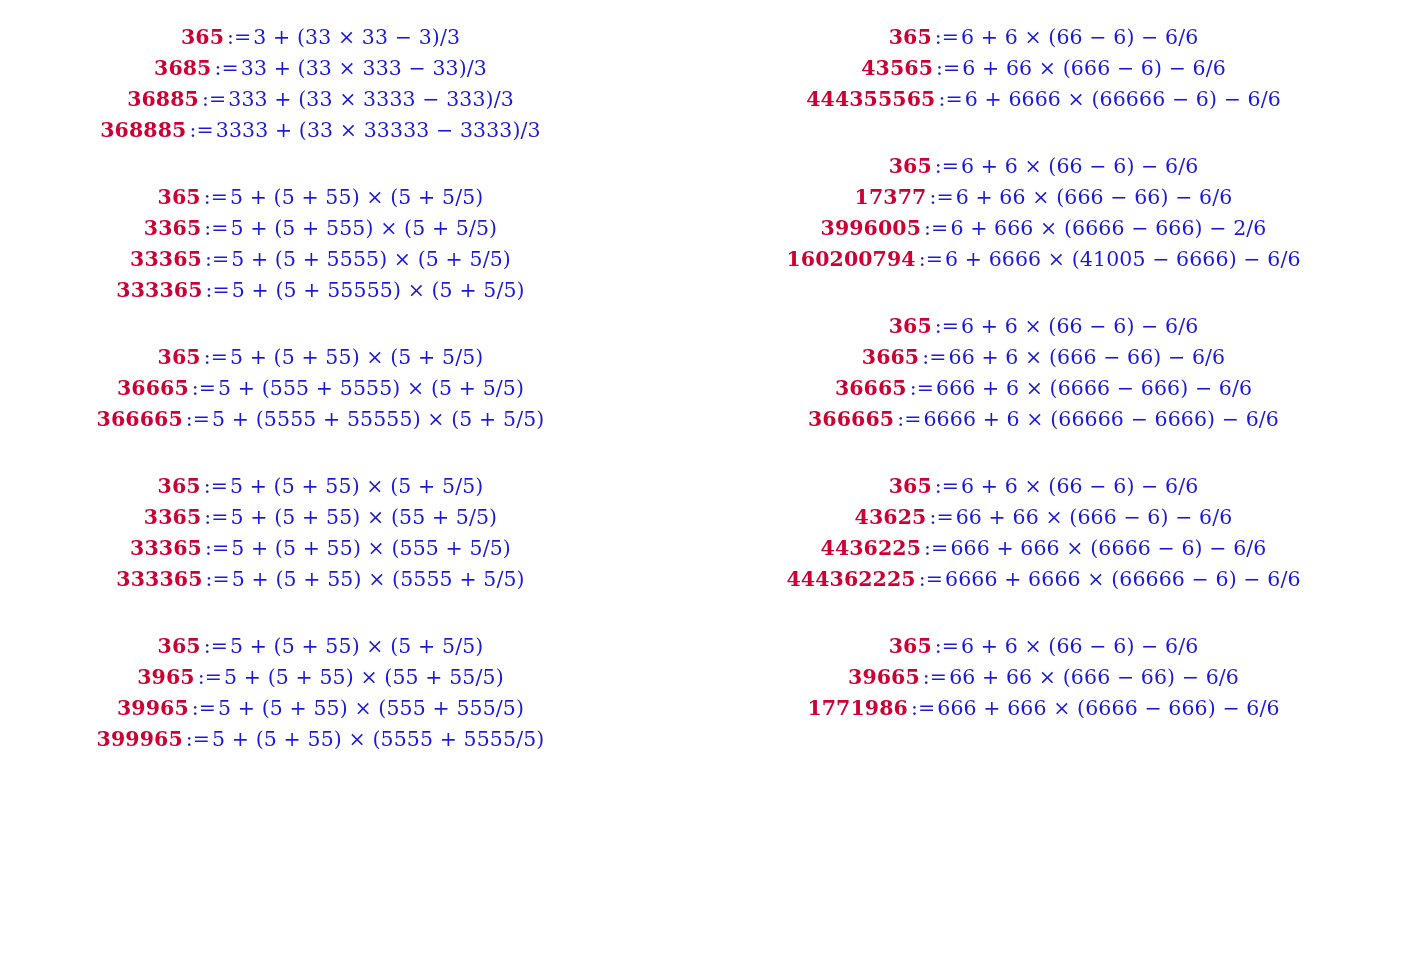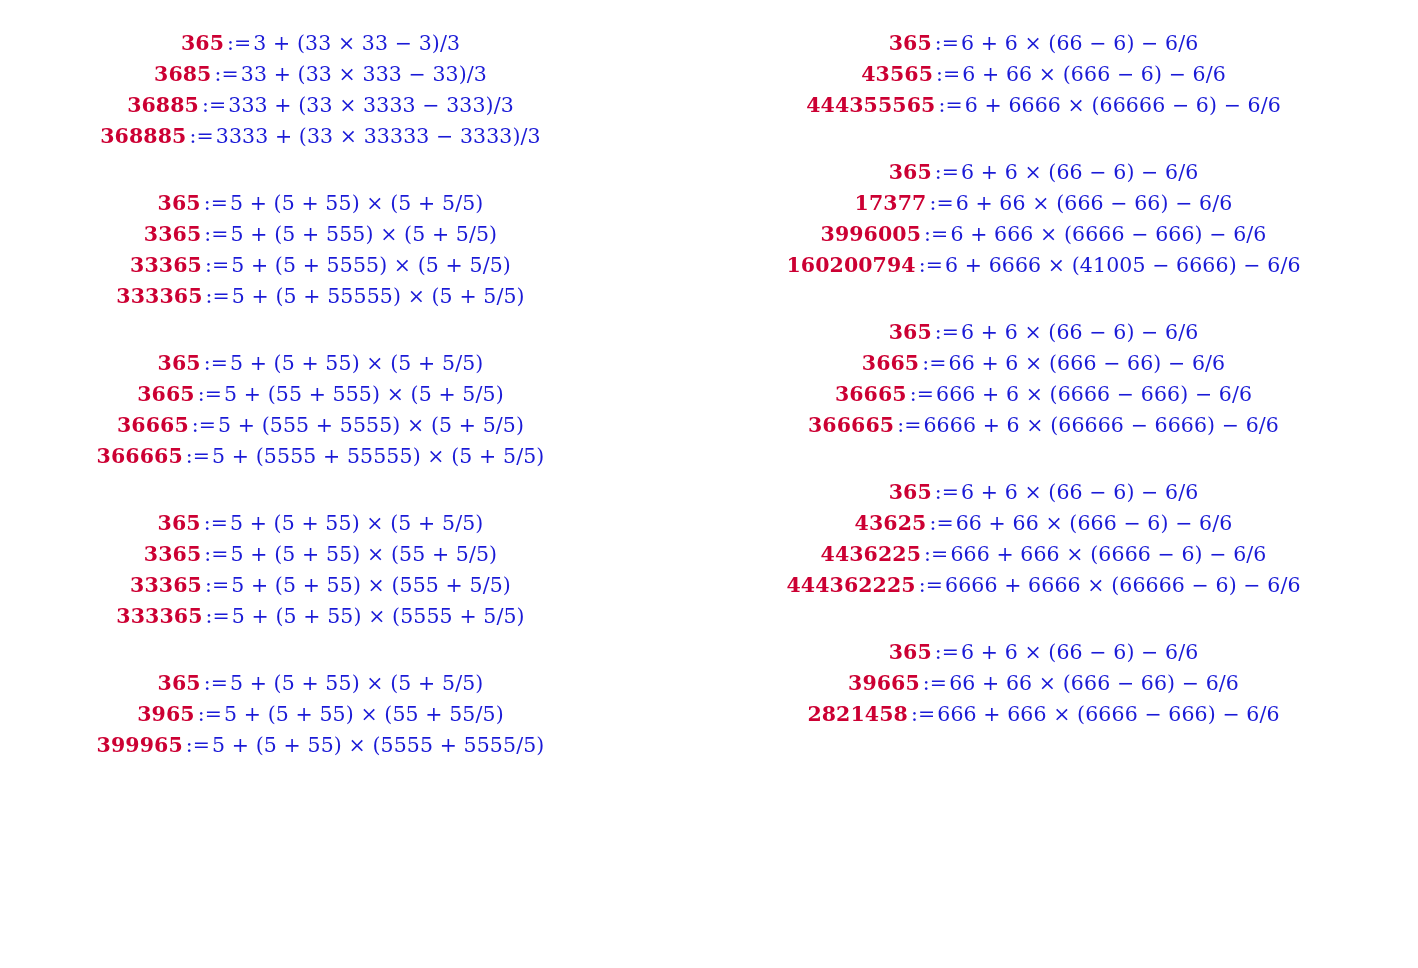--- a/index.html
+++ b/index.html
@@ -12,21 +12,21 @@
     height: 968px;
     font-family: "DejaVu Serif", serif;
     color: #0000cc;
     overflow: hidden;
   }
   .page {
     position: relative;
     width: 1418px;
     height: 968px;
     box-sizing: border-box;
-    padding-top: 28px;
+    padding-top: 22px;
   }
   .columns {
     display: flex;
     flex-direction: row;
     width: 100%;
   }
   .column {
     width: 50%;
     box-sizing: border-box;
   }
@@ -71,60 +71,60 @@
           <div class="eq-line"><span class="lhs">368885</span><span class="assign">:=</span><span class="rhs">3333 + (33 × 33333 − 3333)/3</span></div>
         </div>
         <div class="block">
           <div class="eq-line"><span class="lhs">365</span><span class="assign">:=</span><span class="rhs">5 + (5 + 55) × (5 + 5/5)</span></div>
           <div class="eq-line"><span class="lhs">3365</span><span class="assign">:=</span><span class="rhs">5 + (5 + 555) × (5 + 5/5)</span></div>
           <div class="eq-line"><span class="lhs">33365</span><span class="assign">:=</span><span class="rhs">5 + (5 + 5555) × (5 + 5/5)</span></div>
           <div class="eq-line"><span class="lhs">333365</span><span class="assign">:=</span><span class="rhs">5 + (5 + 55555) × (5 + 5/5)</span></div>
         </div>
         <div class="block">
           <div class="eq-line"><span class="lhs">365</span><span class="assign">:=</span><span class="rhs">5 + (5 + 55) × (5 + 5/5)</span></div>
-          <div class="eq-line"><span class="lhs">3665</span><span class="assign">:=</span><span class="rhs">5 + (55 + 555) × (5 + 5/5)</span></div>
           <div class="eq-line"><span class="lhs">36665</span><span class="assign">:=</span><span class="rhs">5 + (555 + 5555) × (5 + 5/5)</span></div>
           <div class="eq-line"><span class="lhs">366665</span><span class="assign">:=</span><span class="rhs">5 + (5555 + 55555) × (5 + 5/5)</span></div>
         </div>
         <div class="block">
           <div class="eq-line"><span class="lhs">365</span><span class="assign">:=</span><span class="rhs">5 + (5 + 55) × (5 + 5/5)</span></div>
           <div class="eq-line"><span class="lhs">3365</span><span class="assign">:=</span><span class="rhs">5 + (5 + 55) × (55 + 5/5)</span></div>
           <div class="eq-line"><span class="lhs">33365</span><span class="assign">:=</span><span class="rhs">5 + (5 + 55) × (555 + 5/5)</span></div>
           <div class="eq-line"><span class="lhs">333365</span><span class="assign">:=</span><span class="rhs">5 + (5 + 55) × (5555 + 5/5)</span></div>
         </div>
         <div class="block">
           <div class="eq-line"><span class="lhs">365</span><span class="assign">:=</span><span class="rhs">5 + (5 + 55) × (5 + 5/5)</span></div>
           <div class="eq-line"><span class="lhs">3965</span><span class="assign">:=</span><span class="rhs">5 + (5 + 55) × (55 + 55/5)</span></div>
+          <div class="eq-line"><span class="lhs">39965</span><span class="assign">:=</span><span class="rhs">5 + (5 + 55) × (555 + 555/5)</span></div>
           <div class="eq-line"><span class="lhs">399965</span><span class="assign">:=</span><span class="rhs">5 + (5 + 55) × (5555 + 5555/5)</span></div>
         </div>
       </div>
     <div class="column col-right">
         <div class="block">
           <div class="eq-line"><span class="lhs">365</span><span class="assign">:=</span><span class="rhs">6 + 6 × (66 − 6) − 6/6</span></div>
           <div class="eq-line"><span class="lhs">43565</span><span class="assign">:=</span><span class="rhs">6 + 66 × (666 − 6) − 6/6</span></div>
           <div class="eq-line"><span class="lhs">444355565</span><span class="assign">:=</span><span class="rhs">6 + 6666 × (66666 − 6) − 6/6</span></div>
         </div>
         <div class="block">
           <div class="eq-line"><span class="lhs">365</span><span class="assign">:=</span><span class="rhs">6 + 6 × (66 − 6) − 6/6</span></div>
           <div class="eq-line"><span class="lhs">17377</span><span class="assign">:=</span><span class="rhs">6 + 66 × (666 − 66) − 6/6</span></div>
-          <div class="eq-line"><span class="lhs">3996005</span><span class="assign">:=</span><span class="rhs">6 + 666 × (6666 − 666) − 6/6</span></div>
+          <div class="eq-line"><span class="lhs">3996005</span><span class="assign">:=</span><span class="rhs">6 + 666 × (6666 − 666) − 2/6</span></div>
           <div class="eq-line"><span class="lhs">160200794</span><span class="assign">:=</span><span class="rhs">6 + 6666 × (41005 − 6666) − 6/6</span></div>
         </div>
         <div class="block">
           <div class="eq-line"><span class="lhs">365</span><span class="assign">:=</span><span class="rhs">6 + 6 × (66 − 6) − 6/6</span></div>
           <div class="eq-line"><span class="lhs">3665</span><span class="assign">:=</span><span class="rhs">66 + 6 × (666 − 66) − 6/6</span></div>
           <div class="eq-line"><span class="lhs">36665</span><span class="assign">:=</span><span class="rhs">666 + 6 × (6666 − 666) − 6/6</span></div>
           <div class="eq-line"><span class="lhs">366665</span><span class="assign">:=</span><span class="rhs">6666 + 6 × (66666 − 6666) − 6/6</span></div>
         </div>
         <div class="block">
           <div class="eq-line"><span class="lhs">365</span><span class="assign">:=</span><span class="rhs">6 + 6 × (66 − 6) − 6/6</span></div>
           <div class="eq-line"><span class="lhs">43625</span><span class="assign">:=</span><span class="rhs">66 + 66 × (666 − 6) − 6/6</span></div>
           <div class="eq-line"><span class="lhs">4436225</span><span class="assign">:=</span><span class="rhs">666 + 666 × (6666 − 6) − 6/6</span></div>
           <div class="eq-line"><span class="lhs">444362225</span><span class="assign">:=</span><span class="rhs">6666 + 6666 × (66666 − 6) − 6/6</span></div>
         </div>
         <div class="block">
           <div class="eq-line"><span class="lhs">365</span><span class="assign">:=</span><span class="rhs">6 + 6 × (66 − 6) − 6/6</span></div>
           <div class="eq-line"><span class="lhs">39665</span><span class="assign">:=</span><span class="rhs">66 + 66 × (666 − 66) − 6/6</span></div>
-          <div class="eq-line"><span class="lhs">2821458</span><span class="assign">:=</span><span class="rhs">666 + 666 × (6666 − 666) − 6/6</span></div>
+          <div class="eq-line"><span class="lhs">1771986</span><span class="assign">:=</span><span class="rhs">666 + 666 × (6666 − 666) − 6/6</span></div>
         </div>
       </div>
   </div>
 </div>
 
 </body></html>

